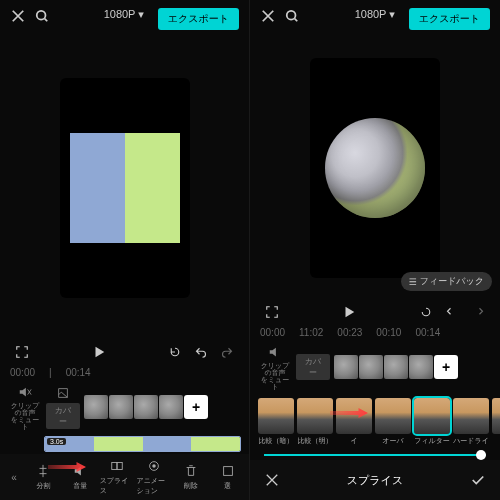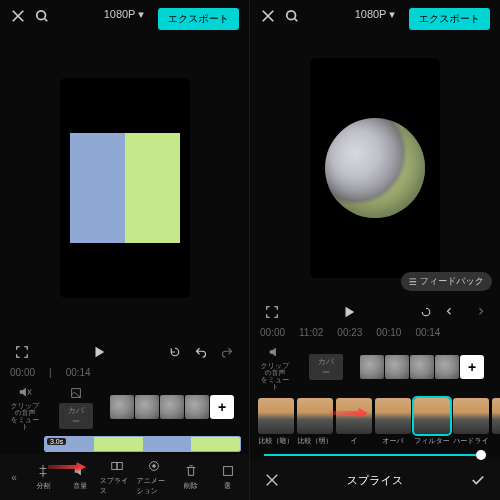--- a/index.html
+++ b/index.html
@@ -14,21 +14,21 @@
 .canvas{flex:1;display:flex;align-items:center;justify-content:center;position:relative}
 .phone{width:130px;height:220px;background:#000;border-radius:6px;display:flex;align-items:center;justify-content:center;position:relative}
 .rect{width:110px;height:110px;display:flex}
 .rect-l{width:50%;background:#8fa8d4}
 .rect-r{width:50%;background:#c5e88a}
 .moon{width:100px;height:100px;border-radius:50%;background:radial-gradient(circle at 30% 35%,#d8d8e0 0%,#c0c0c8 25%,#a0a0a8 40%,#888 50%,#aab878 55%,#c5d890 70%,#d5e8a0 85%);box-shadow:inset -8px -8px 20px rgba(0,0,0,.5)}
 .fb{position:absolute;bottom:8px;right:8px;background:#333;padding:3px 8px;border-radius:10px;font-size:9px;color:#ccc;display:flex;align-items:center;gap:3px}
 .playbar{display:flex;align-items:center;justify-content:space-between;padding:4px 14px;height:26px}
 .playc{display:flex;gap:10px}
 .timerow{padding:2px 10px;display:flex;gap:14px;color:#666;font-size:10px}
-.timeline{padding:4px 8px;display:flex;align-items:center;gap:17px}
+.timeline{padding:4px 8px;display:flex;align-items:center;gap:4px}
 .clip-label{display:flex;flex-direction:column;align-items:center;gap:2px;font-size:7px;color:#888;text-align:center;width:34px}
 .cover-b{background:#333;padding:2px 5px;border-radius:2px;font-size:8px}
 .thumbs{display:flex;gap:1px}
 .thumb{width:24px;height:24px;background:radial-gradient(circle at 40% 40%,#aaa 0%,#888 50%,#555 100%);border-radius:2px}
 .add-t{width:24px;height:24px;background:#fff;color:#000;display:flex;align-items:center;justify-content:center;border-radius:3px;font-size:14px;font-weight:bold}
 .strip{margin:2px 8px 2px 44px;height:16px;display:flex;overflow:hidden;border-radius:2px;border:1px solid #8fa8d4;position:relative}
 .strip::before{content:attr(data-t);position:absolute;left:2px;top:1px;background:#222;padding:0 3px;border-radius:2px;font-size:7px;z-index:1}
 .sseg{flex:1}
 .s1{background:#8fa8d4}.s2{background:#c5e88a}.s3{background:#8fa8d4}.s4{background:#c5e88a}
 .bottombar{display:flex;align-items:center;padding:6px 4px;gap:2px;background:#0e0e0e;height:46px;margin-top:auto}

